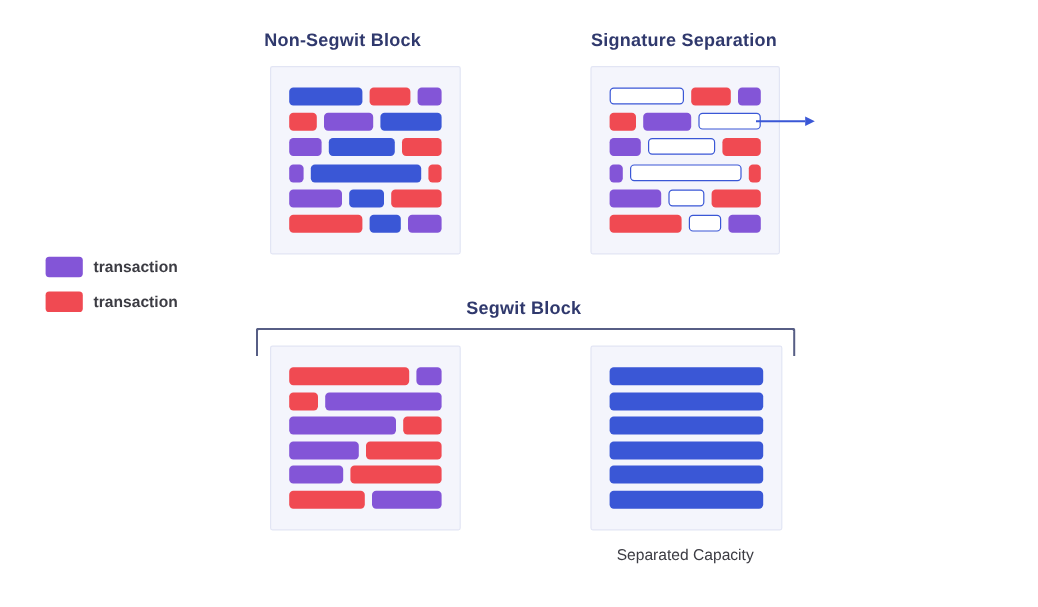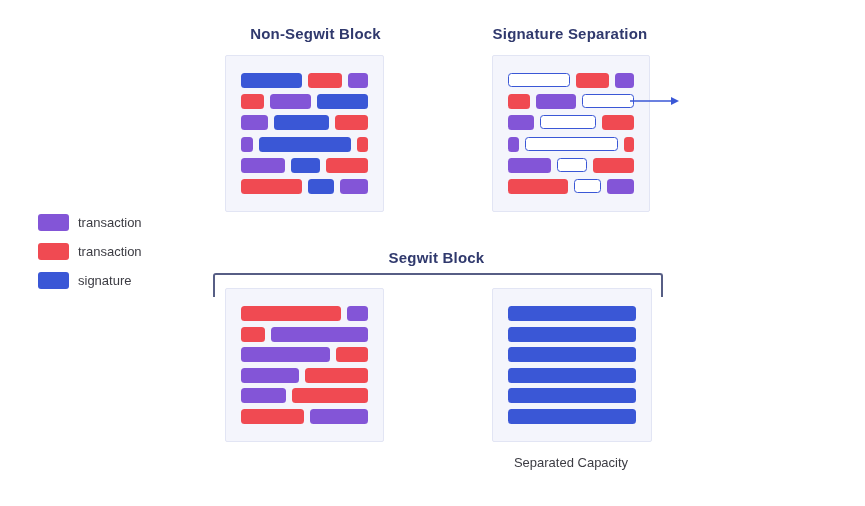--- a/index.html
+++ b/index.html
@@ -14,21 +14,21 @@
 
   
   .block-title {
     position: absolute;
     text-align: center;
     font-size: 15px;
     font-weight: 700;
     letter-spacing: 0.2px;
     color: var(--title, #30396D);
   }
-  #title-nonsegwit { left: 222px; top: 25px; width: 187px; }
+  #title-nonsegwit { left: 192px; top: 25px; width: 187px; }
   #title-sigsep    { left: 470px; top: 25px; width: 200px; }
   #title-segwit    { left: 213px; top: 249px; width: 447px; }
 
   
   .block-box {
     position: absolute;
     background: var(--box-bg, #F4F5FC);
     border: 1px solid var(--box-border, #E2E5F4);
     border-radius: 2px;
   }
@@ -90,21 +90,21 @@
   .legend { position: absolute; left: 38px; top: 214px; }
   .legend-item { display: flex; align-items: center; margin-bottom: 12px; }
   .legend-swatch {
     width: 31px; height: 17px;
     border-radius: 3px;
     margin-right: 9px;
   }
   .legend-swatch.purple { background: var(--purple, #8355D7); }
   .legend-swatch.red    { background: var(--red, #F04A52); }
   .legend-swatch.blue   { background: var(--blue, #3A57D6); }
-  .legend-label { font-size: 13px; color: var(--label, #3C3C43); }
+  .legend-label { font-size: 13px; color: var(--label, #3C3C43); font-weight: bold; }
 
   .sig-label {
     position: absolute;
     left: 492px; top: 455px;
     width: 158px;
     text-align: center;
     font-size: 13px;
     color: var(--label, #3C3C43);
   }
 </style>
@@ -194,24 +194,20 @@
 
   <div class="legend">
     <div class="legend-item">
       <div class="legend-swatch purple"></div>
       <div class="legend-label">transaction</div>
     </div>
     <div class="legend-item">
       <div class="legend-swatch red"></div>
       <div class="legend-label">transaction</div>
     </div>
-    <div class="legend-item">
-      <div class="legend-swatch blue"></div>
-      <div class="legend-label">signature</div>
-    </div>
   </div>
 
   <div class="bracket"></div>
 
   <div class="block-box" id="box-segwit-tx">
     <div class="rows" id="segwit-tx-rows">
         <div class="bar-row">
           <div class="bar red" style="flex-grow: 104;"></div>
           <div class="bar purple" style="flex-grow: 22;"></div>
         </div>

